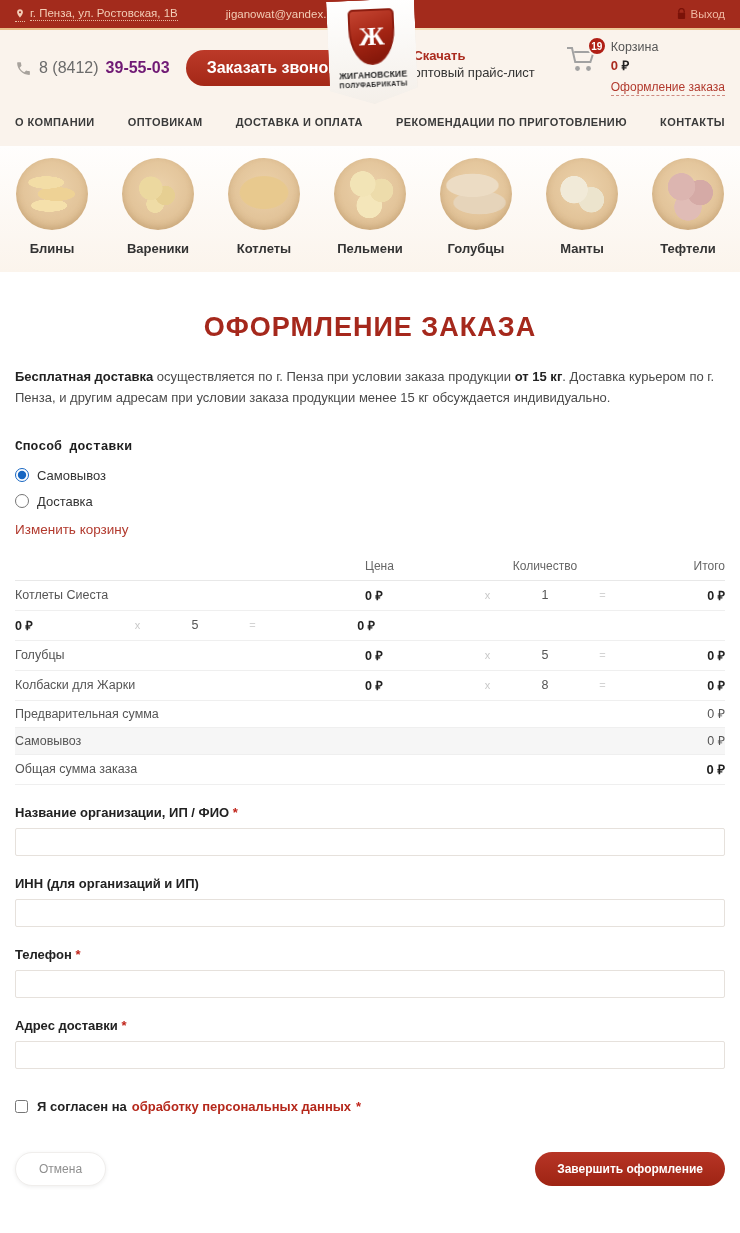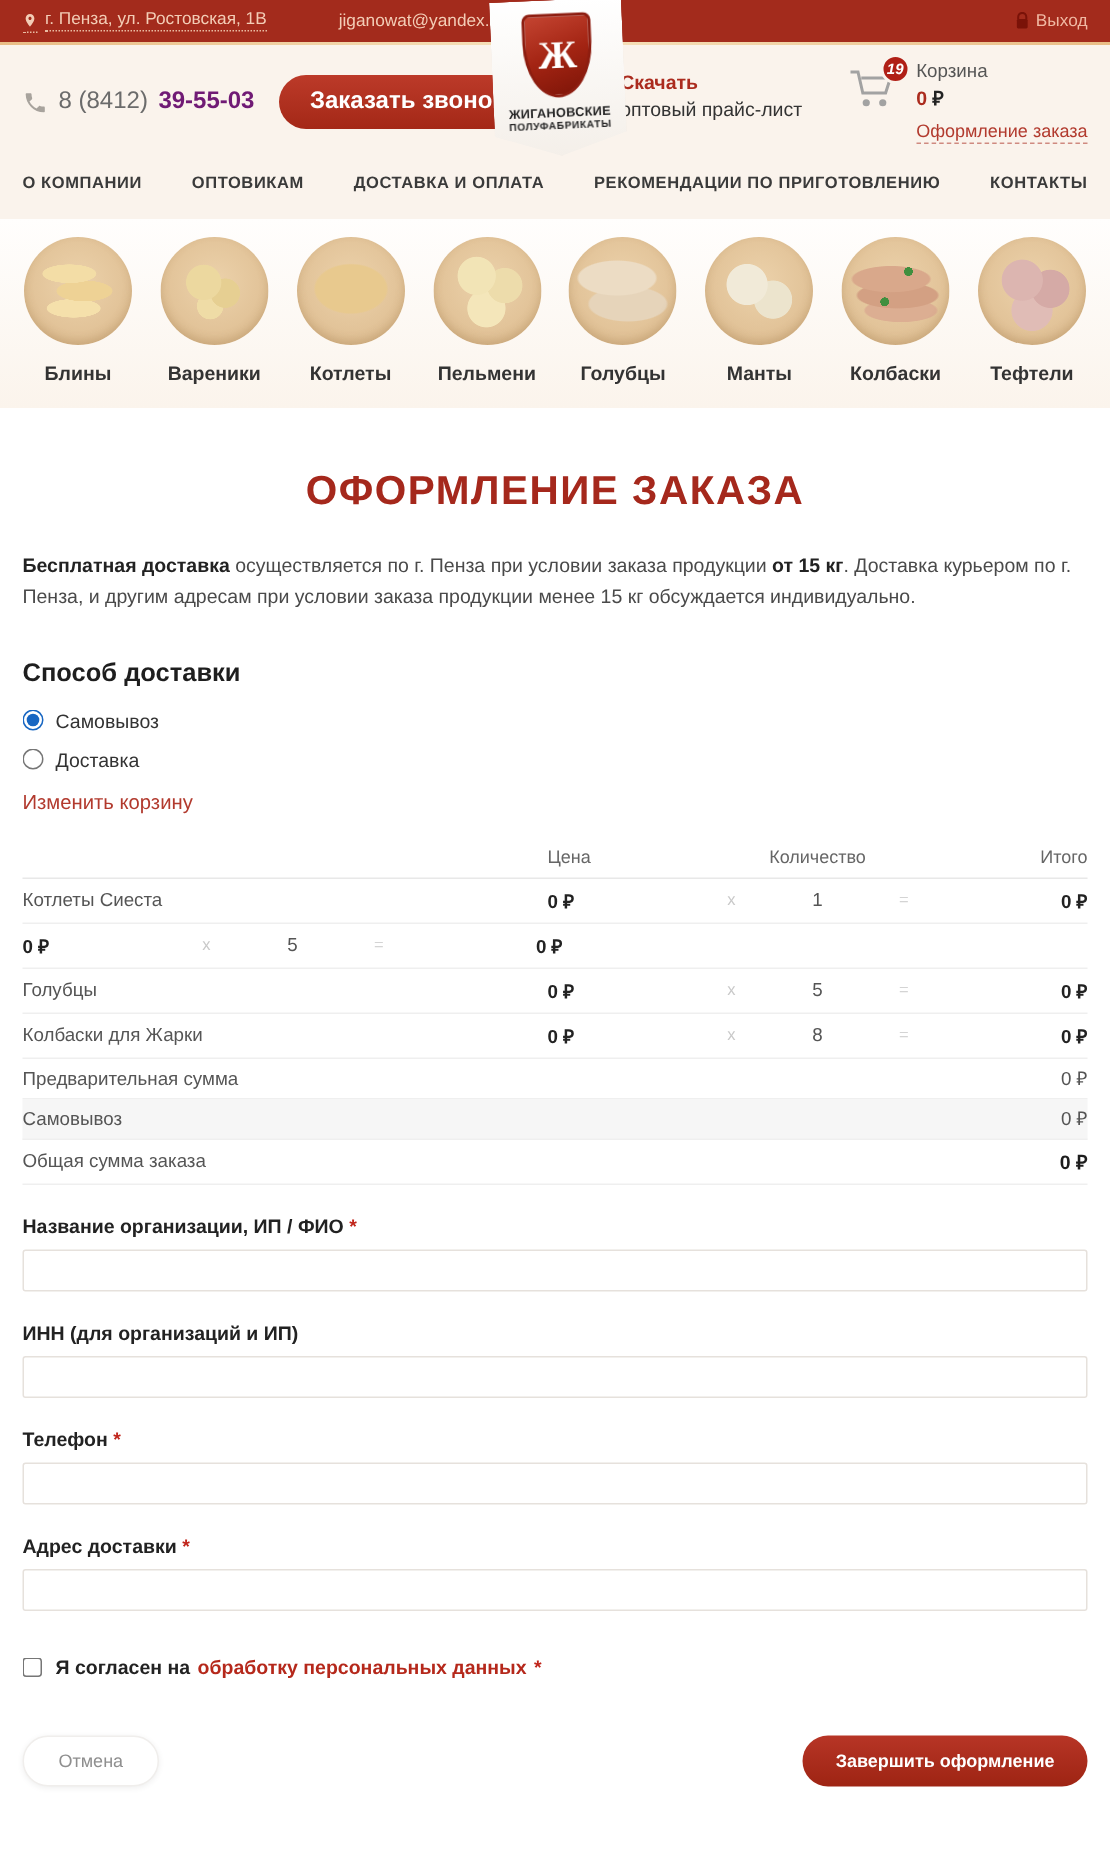--- a/index.html
+++ b/index.html
@@ -76,21 +76,21 @@
   .dl-block .t1 { color:#ab2b1e; font-weight:700; font-size:13px; }
   .dl-block .t2 { color:#333; font-size:13px; margin-top:1px; }
   .cart-block { display:flex; gap:10px; align-items:flex-start; }
   .cart-ic { position:relative; width:36px; height:30px; margin-top:4px; cursor:pointer; }
   .badge {
     position:absolute; top:-8px; right:-6px;
     background:#b01f16; color:#fff;
     min-width:20px; height:20px; border-radius:50%;
     border:2px solid #faf3ec;
     font-size:10px; font-weight:700;
-    display:flex; align-items:center; justify-content:center;font-style:italic;
+    display:flex; align-items:center; justify-content:center;
   }
   .cart-info { font-size:12.5px; color:#555; }
   .cart-sum { font-size:13px; margin-top:2px; }
   .cart-sum .v { color:#ab2b1e; font-weight:800; }
   .cart-sum .c { color:#222; font-weight:700; }
   .checkout-link {
     display:inline-block; margin-top:6px;
     color:#b23a2e; font-size:12px; cursor:pointer;
     border-bottom:1px dashed #cf8a80; padding-bottom:1px;
   }
@@ -158,21 +158,21 @@
   
   .main { padding:0 15px; background:#fff; }
   h1.page-title {
     text-align:center;
     color:#a5281c;
     font-size:27px; font-weight:700; letter-spacing:1px;
     margin:40px 0 24px;
   }
   .intro { font-size:13px; color:#4a4a4a; line-height:1.6; margin-bottom:30px; }
   .intro b { color:#222; }
-  h2.sec { font-size:17px; font-weight:700; color:#1e1e1e; margin:26px 0 14px; }
+  h2.sec { font-size:13px; font-weight:700; color:#1e1e1e; margin:26px 0 14px;font-family:Liberation Mono, monospace; }
   .radio-row { display:flex; align-items:center; gap:8px; margin:11px 0; font-size:13px; color:#333; cursor:pointer; }
   .radio-row input { accent-color:#1766c2; width:14px; height:14px; cursor:pointer; }
   .edit-link { display:inline-block; color:#b23a2e; font-size:13.5px; margin:2px 0 16px; cursor:pointer; text-decoration:none; }
 
   
   .tbl { width:100%; }
   .trow { display:flex; align-items:center; min-height:30px; border-bottom:1px solid #efefef; font-size:12.5px; color:#555; }
   .trow.head { color:#666; font-size:12px; min-height:28px; border-bottom:1px solid #e8e8e8; }
   .c-name { flex:1; }
   .c-price { width:95px; font-weight:700; color:#222; }
@@ -322,24 +322,20 @@
   </div>
   <div class="cat">
     <div class="cat-img c5"></div>
     <div class="cat-label">Голубцы</div>
   </div>
   <div class="cat">
     <div class="cat-img c6"></div>
     <div class="cat-label">Манты</div>
   </div>
   <div class="cat">
-    <div class="cat-img c7"></div>
-    <div class="cat-label">Колбаски</div>
-  </div>
-  <div class="cat">
     <div class="cat-img c8"></div>
     <div class="cat-label">Тефтели</div>
   </div>
 </div>
 
 <div class="main">
   <h1 class="page-title">ОФОРМЛЕНИЕ ЗАКАЗА</h1>
 
   <p class="intro"><b>Бесплатная доставка</b><span> осуществляется по г. Пенза при условии заказа продукции </span><b>от 15 кг</b><span>. Доставка курьером по г. Пенза, и другим адресам при условии заказа продукции менее 15 кг обсуждается индивидуально.</span></p>
 

